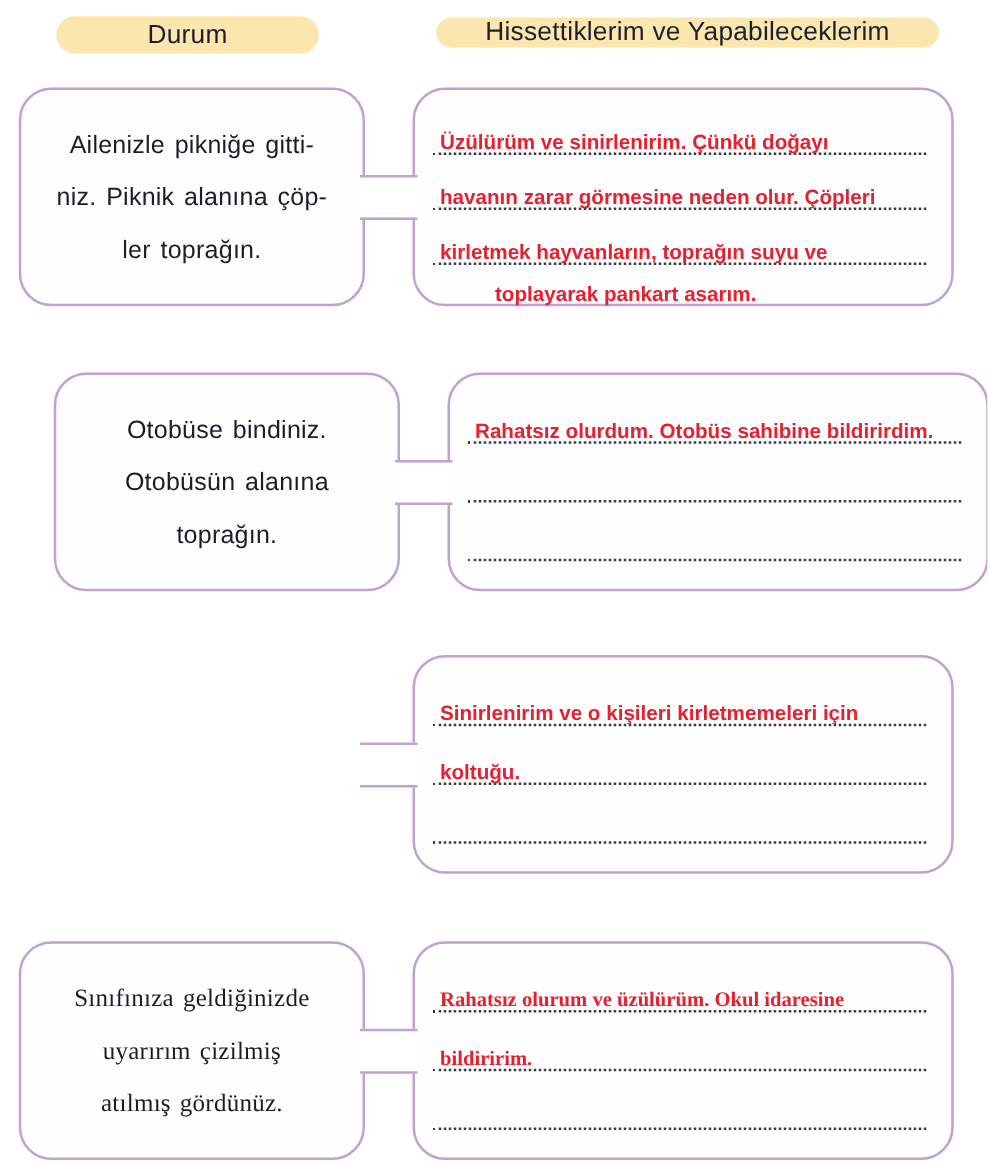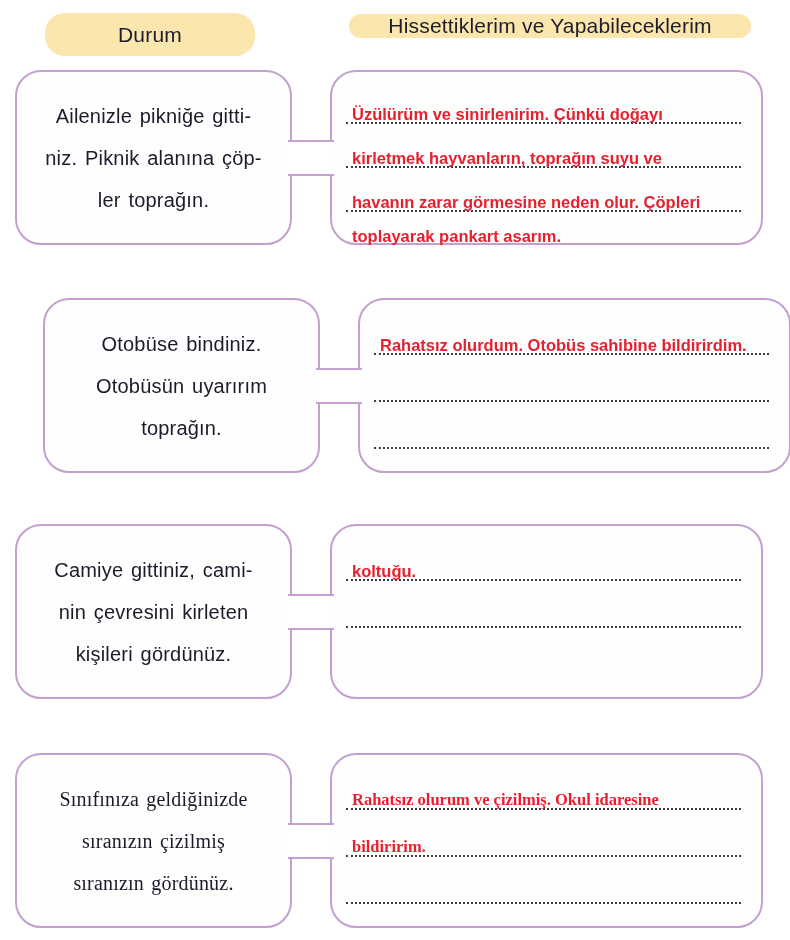--- a/index.html
+++ b/index.html
@@ -17,21 +17,21 @@
     position: absolute;
     background: #fbe6ae;
     border-radius: 20px;
     display: flex;
     align-items: center;
     justify-content: center;
     color: #1d1d2d;
     font-size: 21px;
     letter-spacing: 0.2px;
   }
-  .pill-left  { left: 45px;  top: 13px; width: 210px; height: 43px; }
+  .pill-left  { left: 45px;  top: 13px; width: 210px; height: 30px; }
   .pill-right { left: 349px; top: 14px; width: 402px; height: 24px; }
 
   
   .row { position: absolute; left: 0; width: 790px; height: 175px; padding-left: 42px; }
   .row-1 { top: 70px; }
   .row-2 { top: 298px; margin-left: 28px; }
   .row-3 { top: 524px; }
   .row-4 { top: 753px; font-family: Liberation Serif, serif; }
 
   .situation-box {
@@ -81,21 +81,21 @@
   }
 
   .ans-line {
     display: flex;
     align-items: flex-end;
     border-bottom: 2px dotted #3a3a44;
     height: 45px;
     overflow: visible;
   }
   .row-1 .ans-line { height: 42px; text-align: center; }
-  .ans-line.plain { border-bottom: none; height: 32px; padding-bottom: 4px; }
+  .ans-line.plain { border-bottom: none; height: 32px; padding-bottom: 4px; margin-left: 44px; }
   .ans-text {
     display: inline-block;
     color: #e6202e;
     font-weight: 700;
     font-size: 16.5px;
     line-height: 1.1;
     padding-left: 6px;
     margin-bottom: -1px;
     white-space: nowrap;
   }
@@ -119,84 +119,80 @@
         <span>Ailenizle pikniğe gitti-</span>
         <span>niz. Piknik alanına çöp-</span>
         <span>ler toprağın.</span>
       </div>
     </div>
     <div class="answer-box">
       <div class="ans-line">
         <span class="ans-text">Üzülürüm ve sinirlenirim. Çünkü doğayı</span>
       </div>
       <div class="ans-line">
+        <span class="ans-text">havanın zarar görmesine neden olur. Çöpleri</span>
+      </div>
+      <div class="ans-line">
         <span class="ans-text">kirletmek hayvanların, toprağın suyu ve</span>
-      </div>
-      <div class="ans-line">
-        <span class="ans-text">havanın zarar görmesine neden olur. Çöpleri</span>
       </div>
       <div class="ans-line plain">
         <span class="ans-text">toplayarak pankart asarım.</span>
       </div>
     </div>
   </div>
 
   <div class="row row-2">
     <div class="connector"></div>
     <div class="situation-box">
       <div class="situation-text">
         <span>Otobüse bindiniz.</span>
-        <span>Otobüsün uyarırım</span>
+        <span>Otobüsün alanına</span>
         <span>toprağın.</span>
       </div>
     </div>
     <div class="answer-box">
       <div class="ans-line">
         <span class="ans-text">Rahatsız olurdum. Otobüs sahibine bildirirdim.</span>
       </div>
       <div class="ans-line">
         <span class="ans-text"></span>
       </div>
       <div class="ans-line">
         <span class="ans-text"></span>
       </div>
     </div>
   </div>
 
   <div class="row row-3">
     <div class="connector"></div>
-    <div class="situation-box">
-      <div class="situation-text">
-        <span>Camiye gittiniz, cami-</span>
-        <span>nin çevresini kirleten</span>
-        <span>kişileri gördünüz.</span>
-      </div>
-    </div>
-    <div class="answer-box">
+    <div class="answer-box">
+      <div class="ans-line">
+        <span class="ans-text">Sinirlenirim ve o kişileri kirletmemeleri için</span>
+      </div>
       <div class="ans-line">
         <span class="ans-text">koltuğu.</span>
       </div>
       <div class="ans-line">
         <span class="ans-text"></span>
       </div>
     </div>
   </div>
 
   <div class="row row-4">
     <div class="connector"></div>
     <div class="situation-box">
       <div class="situation-text">
         <span>Sınıfınıza geldiğinizde</span>
-        <span>sıranızın çizilmiş</span>
-        <span>sıranızın gördünüz.</span>
-      </div>
-    </div>
-    <div class="answer-box">
-      <div class="ans-line">
-        <span class="ans-text">Rahatsız olurum ve çizilmiş. Okul idaresine</span>
+        <span>uyarırım çizilmiş</span>
+        <span>atılmış gördünüz.</span>
+      </div>
+    </div>
+    <div class="answer-box">
+      <div class="ans-line">
+        <span class="ans-text">Rahatsız olurum ve üzülürüm. Okul idaresine</span>
       </div>
       <div class="ans-line">
         <span class="ans-text">bildiririm.</span>
       </div>
       <div class="ans-line">
         <span class="ans-text"></span>
       </div>
     </div>
   </div>
 

